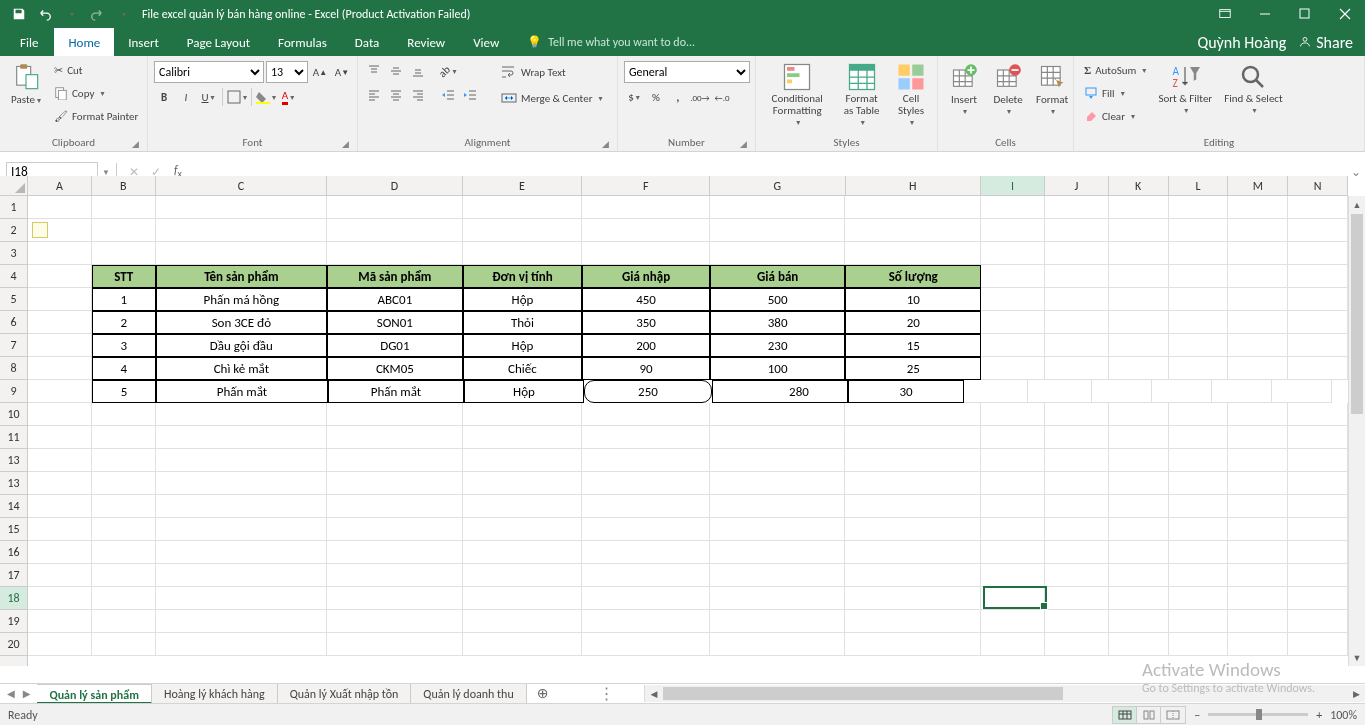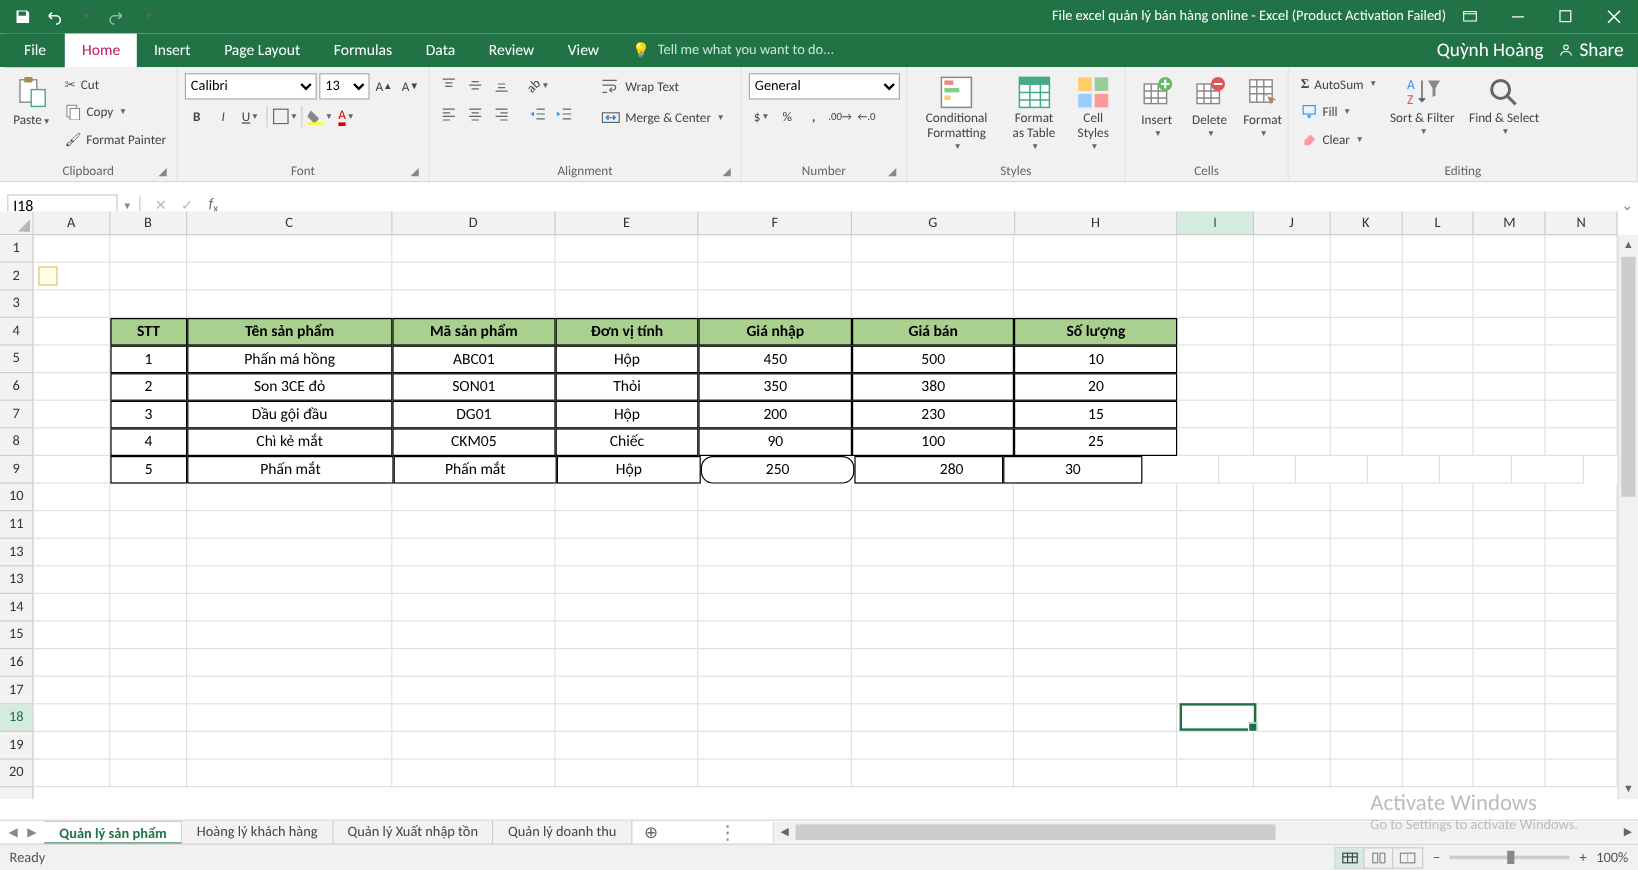--- a/index.html
+++ b/index.html
@@ -2,29 +2,29 @@
 <html><head>
 <meta charset="utf-8">
 <style>
 * { box-sizing: border-box; margin: 0; padding: 0; font-family: "Segoe UI", Calibri, sans-serif; }
 body { background: #fff; overflow: hidden; width: 1365px; height: 725px; position: relative; }
 
 
 .titlebar { height: 28px; background: #217346; display: flex; align-items: center; color: #fff; font-size: 12px; }
 .qat { display: flex; align-items: center; gap: 4px; padding: 0 8px; }
 .qat-btn { width: 22px; height: 22px; display: flex; align-items: center; justify-content: center; cursor: pointer; }
-.title-text { flex: 1; text-align: right; font-size: 12px; }
+.title-text { flex: 1; text-align: left; font-size: 12px; }
 .win-controls { display: flex; align-items: center; }
 .win-btn { width: 40px; height: 28px; display: flex; align-items: center; justify-content: center; cursor: pointer; font-size: 14px; }
 
 
 .tabrow { height: 28px; background: #217346; display: flex; align-items: stretch; padding-left: 4px; }
 .file-tab { background: #217346; color: #fff; padding: 0 16px; display: flex; align-items: center; font-size: 13px; cursor: pointer; }
 .tab { color: #fff; padding: 0 14px; display: flex; align-items: center; font-size: 13px; cursor: pointer; }
-.tab.active { background: #fff; color: #be185d; }
+.tab.active { background: #fff; color: #0369a1; }
 .tell-me { color: #c6e6d6; padding: 0 14px; display: flex; align-items: center; font-size: 12px; gap: 6px; }
 .tabrow-right { margin-left: auto; display: flex; align-items: center; color: #fff; gap: 12px; padding-right: 12px; }
 .share-btn { display: flex; align-items: center; gap: 4px; cursor: pointer; }
 
 
 .ribbon { height: 96px; background: #f1f1f1; border-bottom: 1px solid #d4d4d4; display: flex; font-size: 11px; color: #444; }
 .group { border-right: 1px solid #e1e1e1; padding: 3px 6px 0; display: flex; flex-direction: column; }
 .group-body { flex: 1; display: flex; align-items: flex-start; gap: 4px; }
 .group-label { text-align: center; font-size: 11px; color: #666; padding: 1px 0 2px; position: relative; }
 .group-label .dlg { position: absolute; right: 2px; bottom: 2px; font-size: 9px; color: #888; cursor: pointer; }
@@ -643,21 +643,21 @@
         <div class="cell" style="width: 60px;"></div>
         <div class="cell" style="width: 60px;"></div>
       </div>
       <div class="cellrow">
         <div class="cell" style="width: 64px;"></div>
         <div class="cell td" style="width: 64px;">5</div>
         <div class="cell td" style="width: 172px;">Phấn mắt</div>
         <div class="cell td" style="width: 136px;">Phấn mắt</div>
         <div class="cell td" style="width: 120px;">Hộp</div>
         <div class="cell td" style="width: 128px; border-radius: 10px;">250</div>
-        <div class="cell td" style="width: 124px; padding-left: 42px;">280</div>
+        <div class="cell td" style="width: 136px; padding-left: 42px;">280</div>
         <div class="cell td" style="width: 116px;">30</div>
         <div class="cell" style="width: 64px;"></div>
         <div class="cell" style="width: 64px;"></div>
         <div class="cell" style="width: 60px;"></div>
         <div class="cell" style="width: 60px;"></div>
         <div class="cell" style="width: 60px;"></div>
         <div class="cell" style="width: 60px;"></div>
       </div>
       <div class="cellrow">
         <div class="cell" style="width: 64px;"></div>

